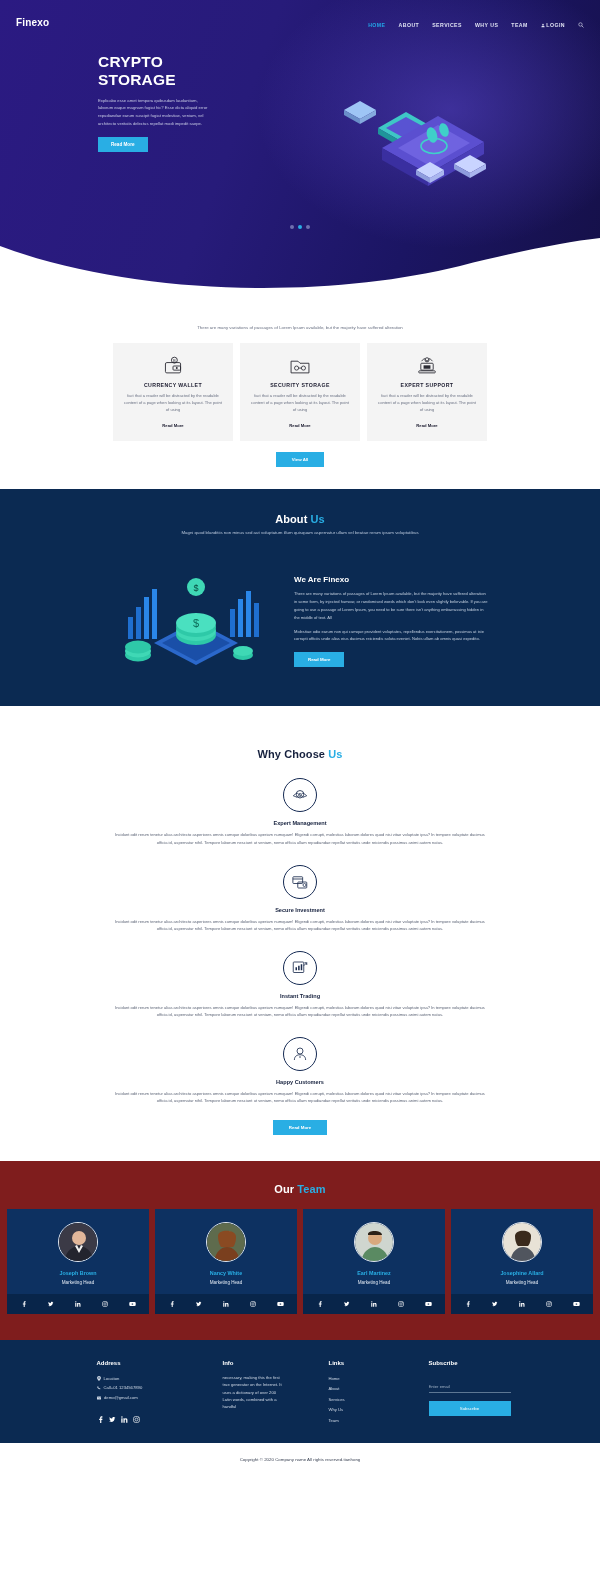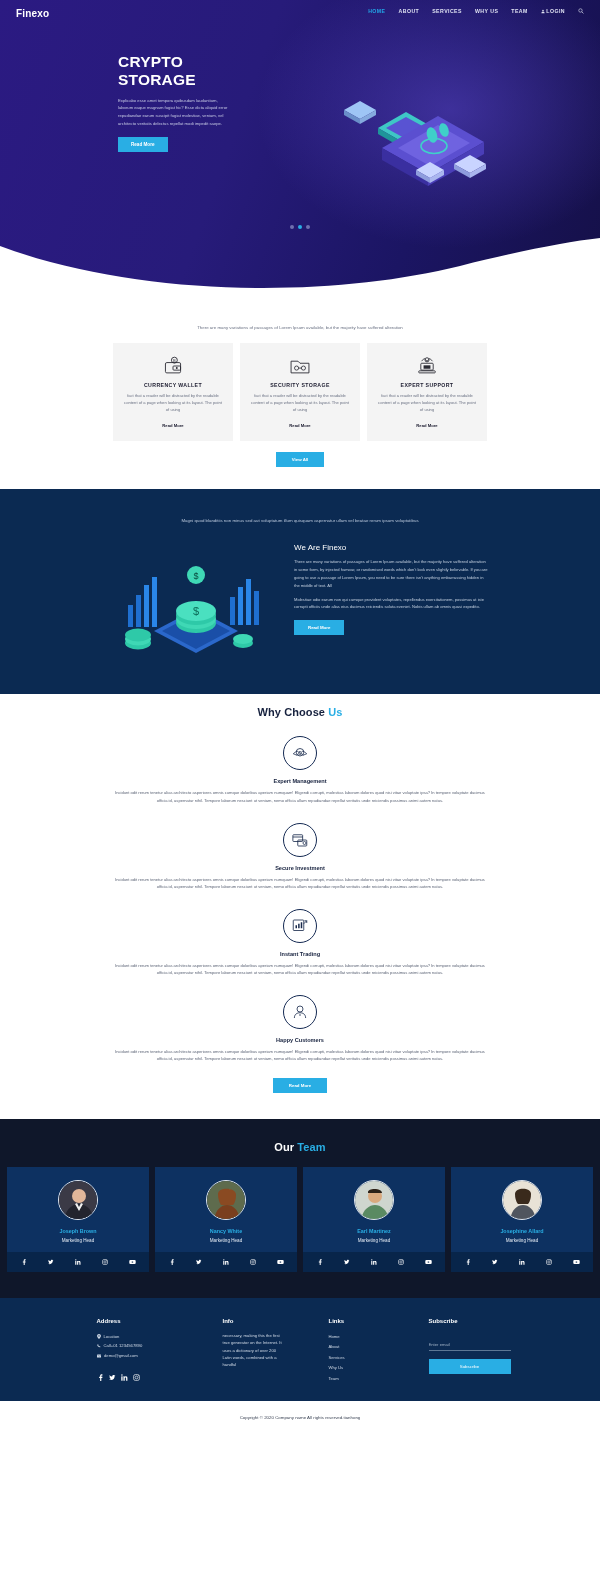--- a/index.html
+++ b/index.html
@@ -12,30 +12,30 @@
 
   
   .hero {
     position:relative; width:600px; height:292px;
     background:linear-gradient(110deg,#2b1a82 0%,#271b7a 40%,#1b1563 70%,#151048 100%);
     overflow:hidden;
   }
   .hero-glow{position:absolute;width:420px;height:300px;right:-60px;top:-40px;
     background:radial-gradient(ellipse at center,rgba(90,70,200,.55),rgba(0,0,0,0) 65%);}
   .hero-wave{position:absolute;bottom:-4px;left:0;width:600px;height:60px;}
-  .navbar{position:relative;z-index:5;display:flex;align-items:flex-start;justify-content:space-between;
+  .navbar{position:relative;z-index:5;display:flex;align-items:flex-end;justify-content:space-between;
     padding:8px 16px 0 16px;height:28px;}
   .logo{color:#fff;font-size:10px;font-weight:bold;letter-spacing:.2px;}
   .nav-links{display:flex;align-items:center;gap:13px;}
   .nav-link{color:#dfe2f2;font-size:5.2px;font-weight:bold;letter-spacing:.45px;text-decoration:none;}
   .nav-link.active{color:#22a7e8;}
   .nav-login{display:flex;align-items:center;gap:1.5px;color:#dfe2f2;font-size:5.2px;font-weight:bold;letter-spacing:.45px;}
   .icon-user{width:4px;height:5px;display:inline-block;}
   .icon-search{width:6px;height:6px;display:inline-block;}
-  .hero-body{position:relative;z-index:4;display:flex;padding:25px 18px 0 20px;}
+  .hero-body{position:relative;z-index:4;display:flex;padding:25px 18px 0 0;}
   .hero-text{width:215px;padding-left:98px;}
   .hero-title{color:#fff;font-size:15.5px;font-weight:bold;line-height:1.18;letter-spacing:.2px;}
   .hero-desc{color:#c6c9e4;font-size:4.2px;line-height:1.85;margin-top:7px;width:112px;}
   .btn-primary{display:inline-block;background:#29aee4;color:#fff;border:none;
     font-size:4.6px;font-weight:bold;padding:5px 13px;margin-top:9px;cursor:pointer;
     font-family:"Liberation Sans", sans-serif;}
   .hero-art{position:absolute;right:90px;top:70px;width:190px;height:140px;}
   .dots{position:absolute;left:0;right:0;top:225px;display:flex;justify-content:center;gap:4px;z-index:6;}
   .dot{width:4px;height:4px;border-radius:50%;background:#6f6fae;}
   .dot.active{background:#29aee4;}
@@ -57,37 +57,37 @@
   .btn-viewall{background:#29aee4;color:#fff;border:none;font-size:4.4px;font-weight:bold;
     padding:5px 16px;cursor:pointer;font-family:"Liberation Sans", sans-serif;}
 
   
   .about{background:#0b2a52;padding:24px 0 30px 0;}
   .about .sec-title{color:#fff;}
   .about .sec-sub{color:#b9c7db;}
   .about-body{display:flex;justify-content:center;gap:14px;margin-top:16px;padding:0 22px;}
   .about-art{width:170px;height:125px;flex:none;}
   .about-txt{width:196px;padding-top:4px;}
-  .about-h{color:#fff;font-size:8px;font-weight:normal;}
+  .about-h{color:#fff;font-size:8px;font-weight:bold;margin-top:20px;}
   .about-p{color:#c3cfdf;font-size:4.1px;line-height:1.9;margin-top:6px;}
   .btn-about{background:#29aee4;color:#fff;border:none;font-size:4.4px;font-weight:bold;
     padding:5px 14px;margin-top:9px;cursor:pointer;font-family:"Liberation Sans", sans-serif;}
 
   
-  .why{background:#fff;padding:12px 0 26px 0;}
+  .why{background:#fff;padding:42px 0 26px 0;}
   .feature{margin-top:18px;text-align:center;}
   .feature:first-of-type{margin-top:20px;}
   .feat-circle{width:34px;height:34px;border-radius:50%;border:1.2px solid #152a53;
     margin:0 auto;display:flex;align-items:center;justify-content:center;}
   .feat-title{font-size:5.6px;font-weight:bold;color:#16213e;margin-top:8px;}
   .feat-desc{font-size:4.1px;color:#5b6375;line-height:1.85;margin:5px auto 0 auto;width:375px;}
   .why-btn-wrap{display:flex;justify-content:center;margin-top:15px;}
 
   
-  .team{background:#0f172a;padding:22px 0 26px 0;}
+  .team{background:#7f1d1d;padding:22px 0 26px 0;}
   .team .sec-title{color:#fff;}
   .team-row{display:flex;justify-content:center;gap:6px;margin-top:14px;}
   .member{width:142px;background:#0d3161;padding:13px 0 0 0;text-align:center;}
   .avatar{width:40px;height:40px;border-radius:50%;margin:0 auto;border:1.6px solid #dfe6ef;overflow:hidden;}
   .m-name{color:#29aee4;font-size:5.4px;font-weight:bold;margin-top:8px;}
   .m-role{color:#e3eaf3;font-size:4.6px;margin-top:4px;}
   .m-social{display:flex;justify-content:center;gap:21px;margin-top:9px;background:#08254a;padding:7px 0;}
   .m-social span{color:#fff;display:inline-flex;}
 
   
@@ -246,20 +246,23 @@
         <a class="card-link">Read More</a>
       </div>
     </div>
 
     <div class="viewall-wrap">
       <button class="btn-viewall">View All</button>
     </div>
   </div>
 
   <div class="about">
+    <div class="sec-title">
+      <span>About </span><span class="hl">Us</span>
+    </div>
     <div class="sec-sub">Magni quod blanditiis non minus sed aut voluptatum illum quisquam aspernatur ullam vel beatae rerum ipsum voluptatibus</div>
 
     <div class="about-body">
       <svg class="about-art" viewBox="0 0 170 125">
         <rect x="18" y="66" width="5" height="22" fill="#1f6fd0"></rect>
         <rect x="26" y="56" width="5" height="32" fill="#1f6fd0"></rect>
         <rect x="34" y="46" width="5" height="42" fill="#2a86e8"></rect>
         <rect x="42" y="38" width="5" height="50" fill="#2a86e8"></rect>
         <rect x="120" y="58" width="5" height="28" fill="#1f6fd0"></rect>
         <rect x="128" y="48" width="5" height="38" fill="#2a86e8"></rect>

